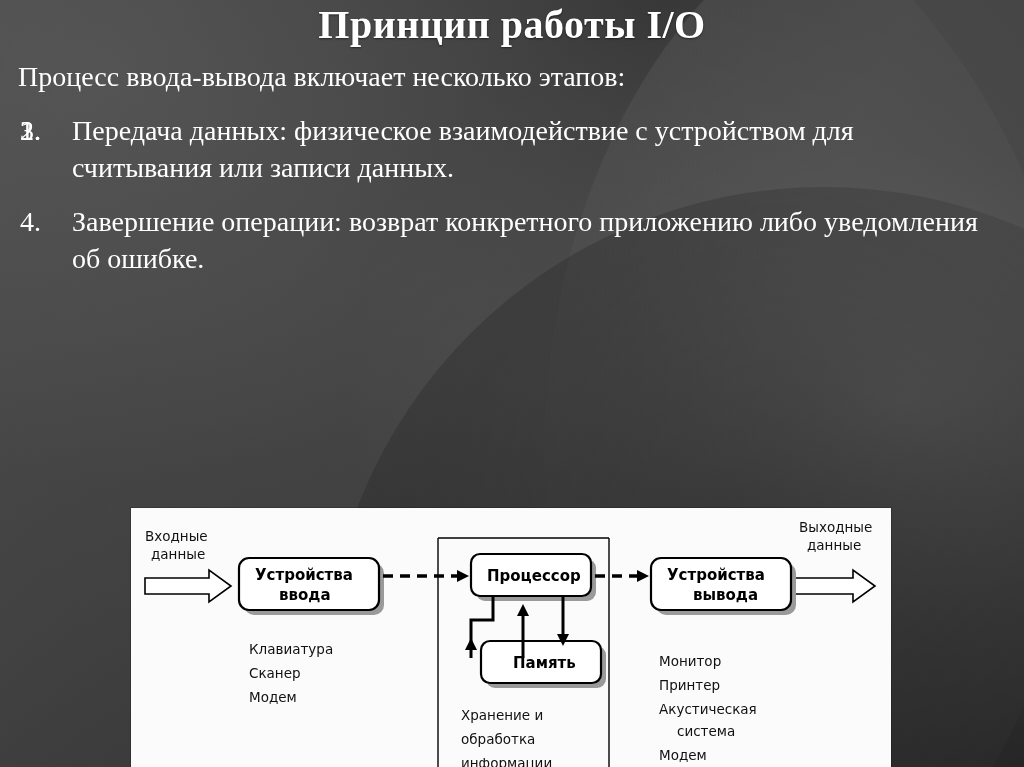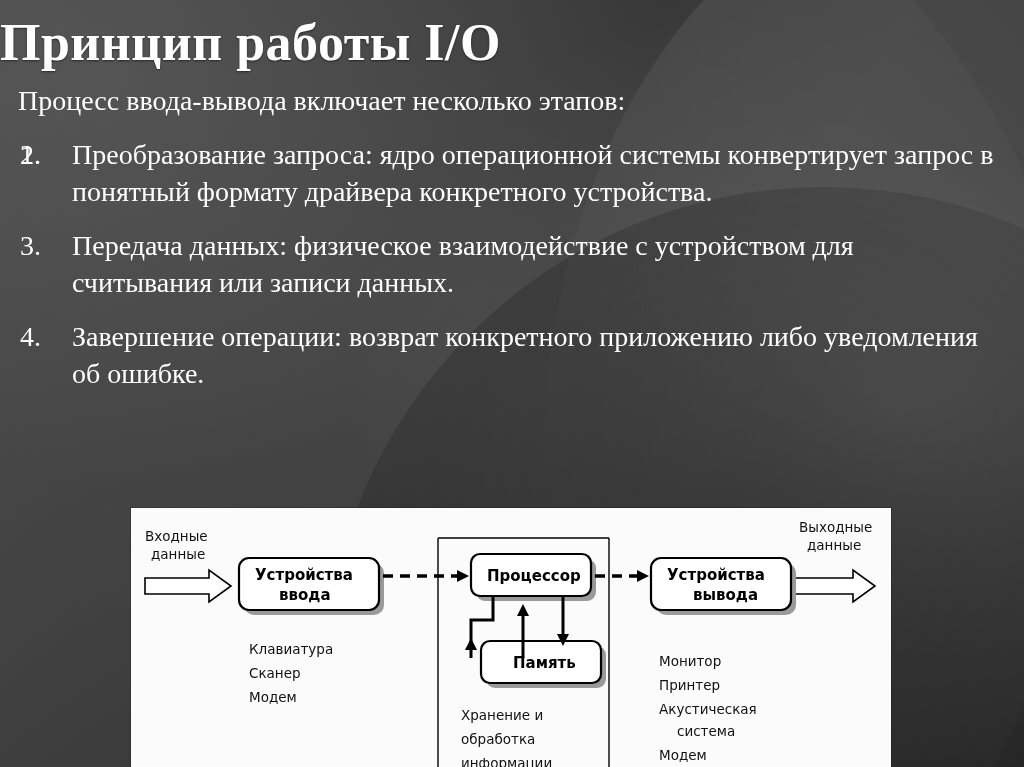--- a/index.html
+++ b/index.html
@@ -53,25 +53,25 @@
     height: 1050px;
     border-radius: 50% 50% 50% 50% / 55% 50% 50% 45%;
     background: linear-gradient(200deg, rgba(185,185,185,0.20), rgba(110,110,110,0.06) 55%, rgba(0,0,0,0) 80%);
     pointer-events: none;
   }
 
   .title {
     position: relative;
     z-index: 3;
     color: #ffffff;
-    text-align: left;
-    font-size: 52px;
+    text-align: center;
+    font-size: 40px;
     font-weight: bold;
     letter-spacing: 0.5px;
-    padding-top: 14px;
+    padding-top: 3px;
     line-height: 1.1;
     text-shadow: 0 1px 2px rgba(0,0,0,0.5);
   }
 
   .body {
     position: relative;
     z-index: 3;
     color: #ffffff;
     padding: 12px 26px 0 18px;
     font-size: 28px;
@@ -147,21 +147,20 @@
   <div class="title">Принцип работы I/O</div>
 
   <div class="body">
     <p class="intro">Процесс ввода-вывода включает несколько этапов:</p>
     <ol class="steps">
       <li>
         <span class="num">1.</span>
       </li>
       <li>
         <span class="num">2.</span>
-        <span>Преобразование запроса: ядро операционной системы конвертирует запрос в понятный формату драйвера конкретного устройства.</span>
       </li>
       <li>
         <span class="num">3.</span>
         <span>Передача данных: физическое взаимодействие с устройством для считывания или записи данных.</span>
       </li>
       <li>
         <span class="num">4.</span>
         <span>Завершение операции: возврат конкретного приложению либо уведомления об ошибке.</span>
       </li>
     </ol>

